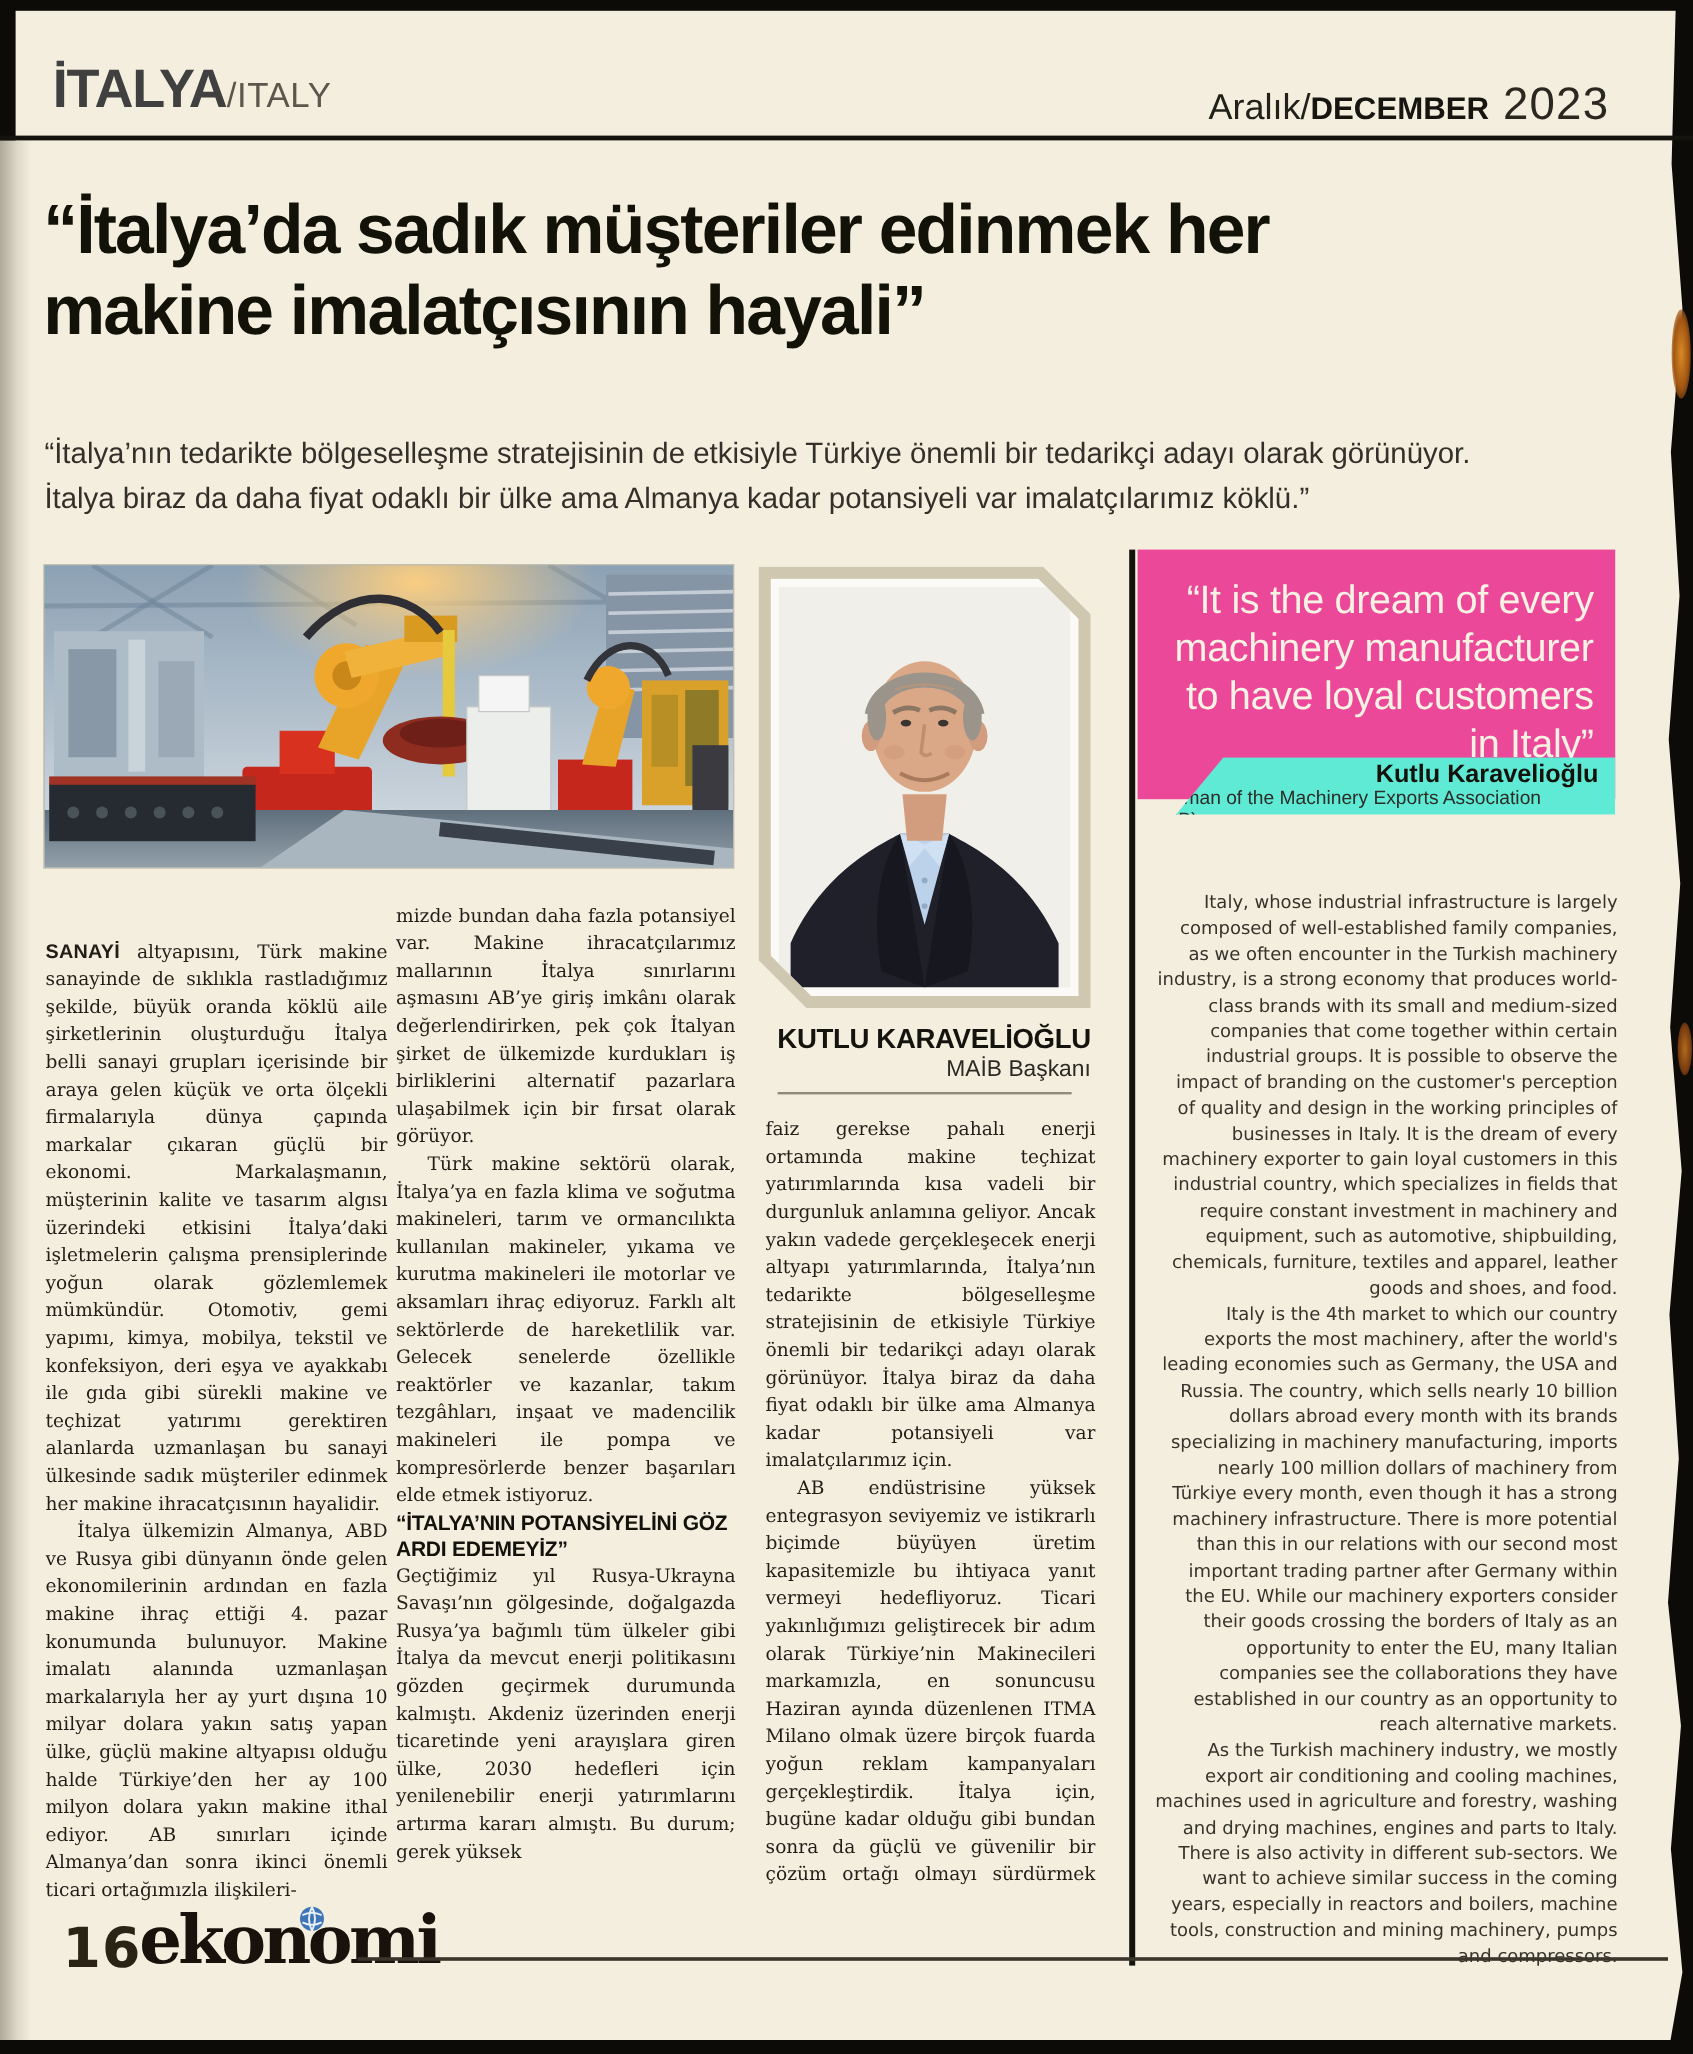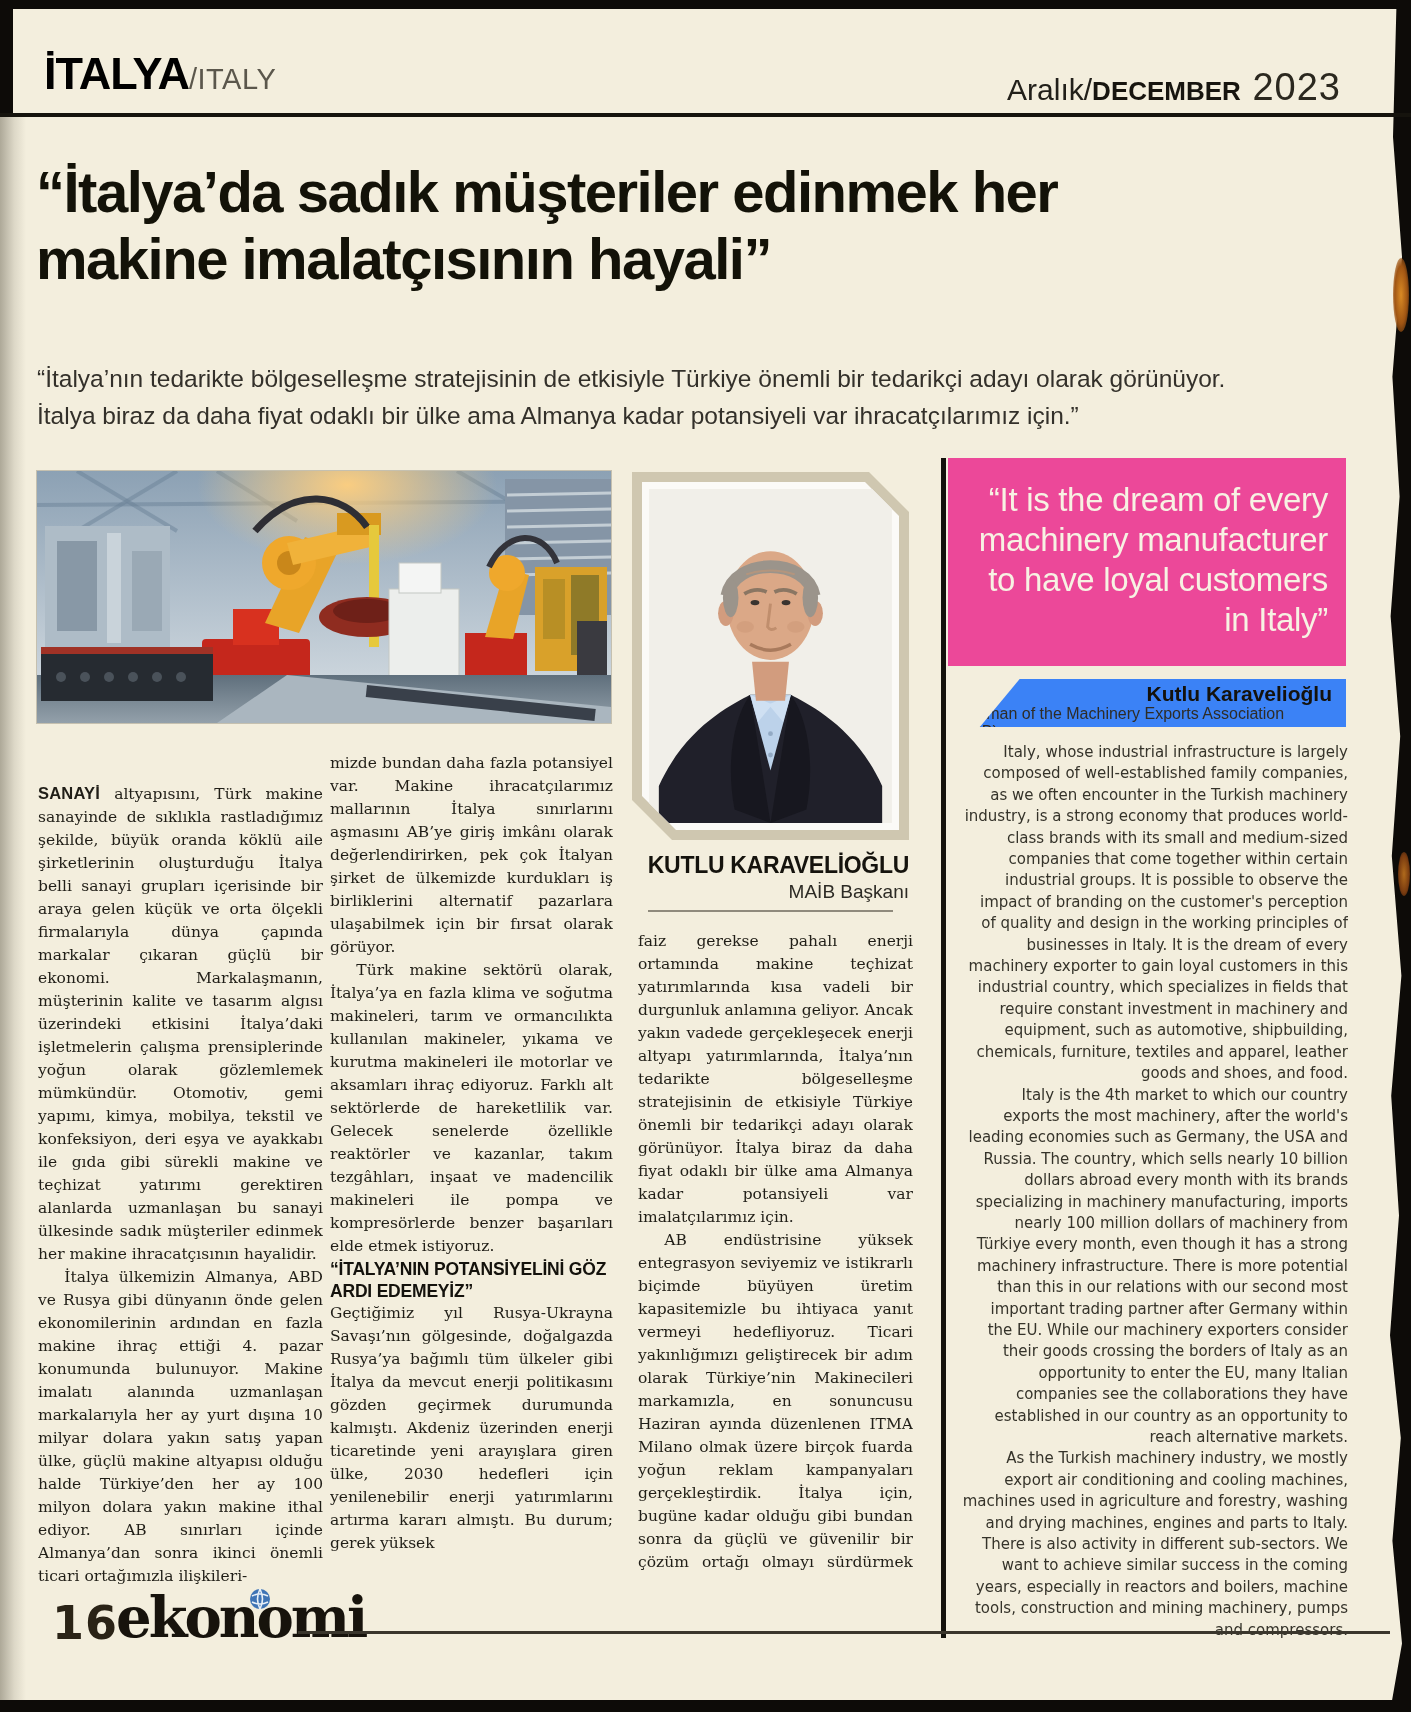--- a/index.html
+++ b/index.html
@@ -21,21 +21,21 @@
     background:linear-gradient(to right,rgba(60,55,40,.38),rgba(60,55,40,.12) 55%,rgba(60,55,40,0));}
   .torn-edge{right:0;top:0;width:30px;height:1712px;background:#0d0b08;
     clip-path:polygon(52% 0,100% 0,100% 100%,30% 100%,70% 96%,38% 90%,66% 84%,30% 78%,60% 71%,34% 64%,68% 57%,36% 50%,64% 43%,32% 36%,62% 29%,38% 22%,70% 15%,40% 8%);}
   .burn1{right:2px;top:258px;width:16px;height:74px;border-radius:50%;
     background:radial-gradient(ellipse at center,#d98a24 0%,#a05513 55%,rgba(90,40,8,0) 100%);}
   .burn2{right:1px;top:852px;width:12px;height:44px;border-radius:50%;
     background:radial-gradient(ellipse at center,#b06a1c 0%,#7a3c10 60%,rgba(90,40,8,0) 100%);}
 
   
   .kicker{left:44px;top:48px;white-space:nowrap;}
-  .kicker .tr{font-size:45px;font-weight:bold;letter-spacing:-1px;color:#000000;}
+  .kicker .tr{font-size:45px;font-weight:bold;letter-spacing:-1px;color:#404040;}
   .kicker .en{font-size:29px;font-weight:normal;color:#5b574c;letter-spacing:.5px;}
   .dateline{right:70px;top:66px;white-space:nowrap;text-align:right;}
   .dateline .reg{font-size:30px;color:#22201a;}
   .dateline .bold{font-size:26px;font-weight:bold;color:#17150f;}
   .dateline .year{font-size:38px;color:#2b281f;letter-spacing:1px;}
   .header-rule{left:0;top:113px;width:1411px;height:4px;background:#15130d;}
 
   
   .headline{left:36px;top:158px;width:1060px;
     font-size:58px;line-height:67px;font-weight:bold;letter-spacing:-1.5px;color:#131208;}
@@ -66,21 +66,21 @@
   .col3{left:638px;top:930px;width:275px;height:648px;}
   .subhead{font-family:"Liberation Sans",sans-serif;font-weight:bold;font-size:17.5px;
     line-height:22px;letter-spacing:-.2px;color:#14120c;text-align:left;text-indent:0;
     margin:14px 0 7px 0;}
 
   
   .side-rule{left:941px;top:458px;width:5px;height:1180px;background:#14120c;}
   .quote-box{left:948px;top:458px;width:398px;height:208px;background:#ec4899;}
   .quote-box .qt{position:absolute;right:18px;top:22px;width:360px;text-align:right;
     font-size:33px;line-height:40px;color:#f7f2e3;letter-spacing:-.3px;}
-  .byline-band{left:948px;top:679px;width:398px;height:48px;background:#3b82f6;
+  .byline-band{left:948px;top:631px;width:398px;height:48px;background:#5eead4;
     clip-path:polygon(18% 0,100% 0,100% 100%,8% 100%);}
   .byline-band .bn{position:absolute;right:14px;top:3px;font-size:21px;font-weight:bold;color:#14120c;}
   .byline-band .bt{position:absolute;right:14px;top:26px;font-size:16px;color:#2e2c26;}
   .sidebar-text{left:962px;top:742px;width:386px;height:900px;
     font-family:"DejaVu Sans",sans-serif;font-size:15px;line-height:21.4px;
     color:#35332a;text-align:right;overflow:hidden;}
   .sidebar-text .sb{margin:0;}
   .sidebar-text .sb.ind{text-indent:2.6em;}
 
   
@@ -104,21 +104,21 @@
   <div class="abs burn2"></div>
   <div class="abs bottombar"></div>
 
   <div class="abs kicker"><span class="tr">İTALYA</span><span class="en">/ITALY</span></div>
   <div class="abs dateline"><span class="reg">Aralık/</span><span class="bold">DECEMBER</span><span class="year"> 2023</span></div>
   <div class="abs header-rule"></div>
 
   <h1 class="abs headline" style="margin:0;">“İtalya’da sadık müşteriler edinmek her makine imalatçısının hayali”</h1>
   <div class="abs standfirst">
     <div>“İtalya’nın tedarikte bölgeselleşme stratejisinin de etkisiyle Türkiye önemli bir tedarikçi adayı olarak görünüyor.</div>
-    <div>İtalya biraz da daha fiyat odaklı bir ülke ama Almanya kadar potansiyeli var ihracatçılarımız için.”</div>
+    <div>İtalya biraz da daha fiyat odaklı bir ülke ama Almanya kadar potansiyeli var imalatçılarımız köklü.”</div>
   </div>
 
   <div class="abs factory">
     <svg width="574" height="252" viewBox="0 0 574 252">
       <defs>
         <linearGradient id="bgG" x1="0" y1="0" x2="0" y2="1">
           <stop offset="0" stop-color="#8ca1b4"></stop>
             <stop offset="1" stop-color="#d9e0e5"></stop>
         </linearGradient>
         <radialGradient id="glowG" cx="0.5" cy="0.5" r="0.5">

